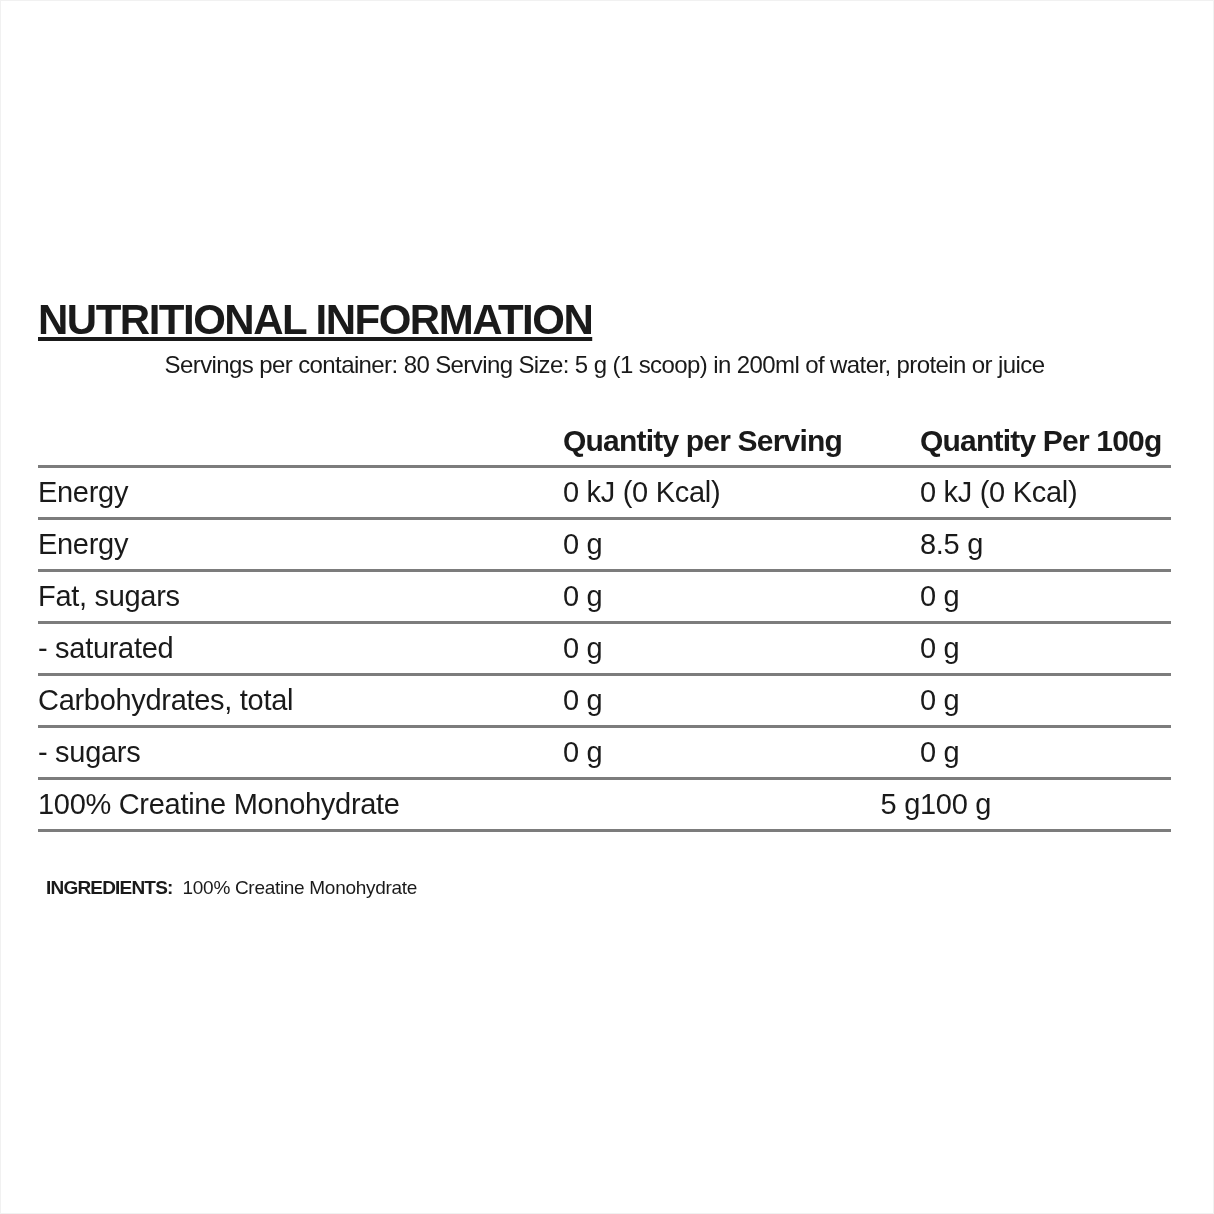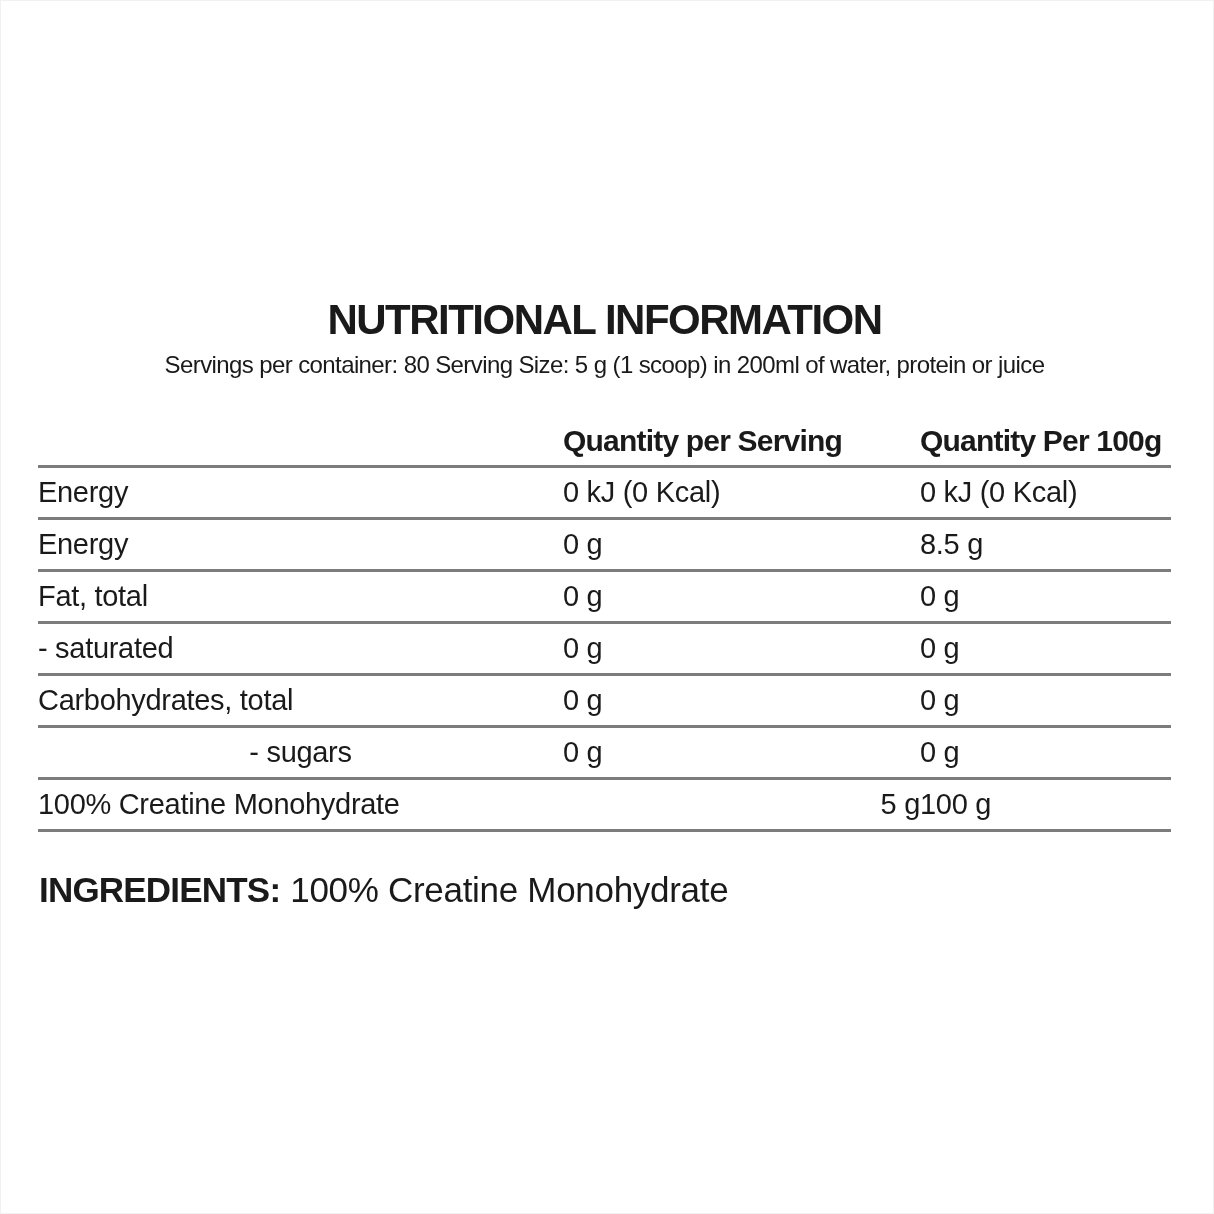--- a/index.html
+++ b/index.html
@@ -22,26 +22,27 @@
     top: 0;
     width: 1133px;
     height: 1214px;
   }
   .title {
     position: absolute;
     top: 299px;
     left: 0;
     width: 100%;
     margin: 0;
-    text-align: center;
+    text-align: left;
     font-size: 42px;
     font-weight: bold;
     letter-spacing: -1.5px;
     line-height: 1.0;
     white-space: nowrap;
+    text-decoration: underline;
   }
   .subtitle {
     position: absolute;
     top: 351px;
     left: 0;
     width: 100%;
     margin: 0;
     text-align: center;
     font-size: 24px;
     letter-spacing: -0.6px;
@@ -78,22 +79,22 @@
     padding: 0;
     box-sizing: content-box;
     vertical-align: middle;
     border-bottom: 3px solid #7c7c7c;
     white-space: nowrap;
   }
   .ingredients {
     position: absolute;
     top: 869px;
     left: 0;
-    margin: 1px;
-    font-size: 35px;
+    margin: 8px;
+    font-size: 19px;
     letter-spacing: -0.3px;
     white-space: nowrap;
   }
   .ingredients .ing-label {
     font-weight: bold;
     letter-spacing: -0.8px;
     margin-right: 10px;
   }
 </style>
 </head>
@@ -123,36 +124,36 @@
         <td style="border-bottom-color: rgb(124, 124, 124); margin-left: 48px;">Energy</td>
         <td style="border-bottom-color: rgb(124, 124, 124);">0 kJ (0 Kcal)</td>
         <td style="border-bottom-color: rgb(124, 124, 124);">0 kJ (0 Kcal)</td>
       </tr>
       <tr>
         <td style="border-bottom-color: rgb(124, 124, 124);">Energy</td>
         <td style="border-bottom-color: rgb(124, 124, 124);">0 g</td>
         <td style="border-bottom-color: rgb(124, 124, 124);">8.5 g</td>
       </tr>
       <tr>
-        <td style="border-bottom-color: rgb(124, 124, 124);">Fat, total</td>
+        <td style="border-bottom-color: rgb(124, 124, 124);">Fat, sugars</td>
         <td style="border-bottom-color: rgb(124, 124, 124);">0 g</td>
         <td style="border-bottom-color: rgb(124, 124, 124);">0 g</td>
       </tr>
       <tr>
         <td style="border-bottom-color: rgb(124, 124, 124);">- saturated</td>
         <td style="border-bottom-color: rgb(124, 124, 124);">0 g</td>
         <td style="border-bottom-color: rgb(124, 124, 124);">0 g</td>
       </tr>
       <tr>
         <td style="border-bottom-color: rgb(124, 124, 124);">Carbohydrates, total</td>
         <td style="border-bottom-color: rgb(124, 124, 124);">0 g</td>
         <td style="border-bottom-color: rgb(124, 124, 124);">0 g</td>
       </tr>
       <tr>
-        <td style="border-bottom-color: rgb(124, 124, 124); text-align: center;">- sugars</td>
+        <td style="border-bottom-color: rgb(124, 124, 124);">- sugars</td>
         <td style="border-bottom-color: rgb(124, 124, 124);">0 g</td>
         <td style="border-bottom-color: rgb(124, 124, 124);">0 g</td>
       </tr>
       <tr>
         <td style="border-bottom-color: rgb(124, 124, 124);">100% Creatine Monohydrate</td>
         <td style="border-bottom-color: rgb(124, 124, 124); text-align: right;">5 g</td>
         <td style="border-bottom-color: rgb(124, 124, 124);">100 g</td>
       </tr>
     </tbody>
   </table>

